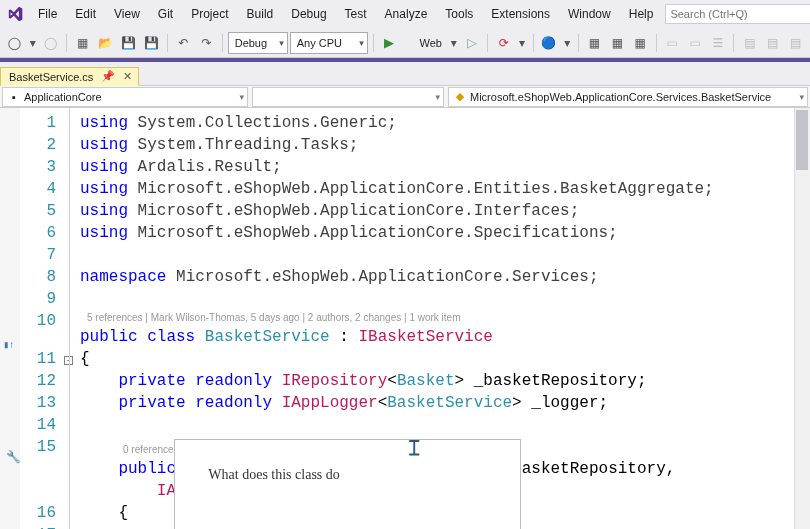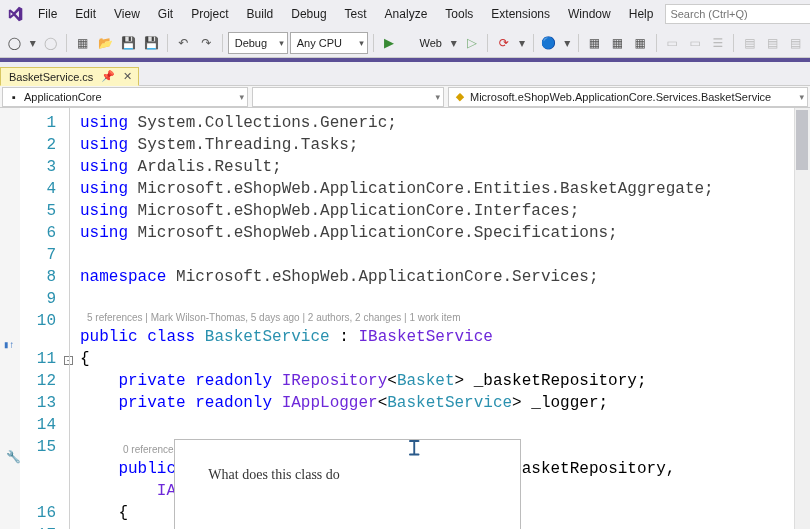--- a/index.html
+++ b/index.html
@@ -44,21 +44,21 @@
   .indicator-margin{ width:20px; background:#f5f5f5; border-right:0; position:relative;}
   .line-nums{ width:44px; text-align:right; color:#2b91af; padding:4px 8px 0 0; background:#fff; user-select:none;}
   .fold-col{ width:14px; background:#fff; padding-top:4px; color:#808080; position:relative;}
   .fold-line{ position:absolute; left:5px; top:0; bottom:0; width:1px; background:#d0d0d0;}
   .code-col{ flex:1; padding:4px 0 0 2px; position:relative; overflow:hidden;}
   .code-col .line{ white-space:pre; height:22px; }
   
   .kw{ color:#0000ff; }
   .ns{ color:#404040; }
   .typ{ color:#2b91af; }
-  .iface{ color:#6d28d9; }
+  .iface{ color:#be185d; }
   .ident{ color:#000000; }
   .punct{ color:#000000; }
   .codelens{ font-family:Liberation Sans, sans-serif; font-size:10px; color:#999999; height:16px; line-height:16px; padding-left:0;margin-left:7px;}
   
   .copilot-box{ display:inline-block; border:1px solid #bcbcbc; background:#fff; padding:2px 180px 2px 6px; font-family:"Segoe UI"; font-size:14px; color:#333; position:relative;}
   .caret-mark{ position:absolute; left:232px; top:-3px; font-size:22px; color:#2a5a8a; font-weight:bold;}
 
   .scroll-v{ position:absolute; right:0; top:0; bottom:0; width:16px; background:#f0f0f0; border-left:1px solid #ddd;}
   .scroll-thumb{ position:absolute; right:2px; top:2px; width:12px; height:60px; background:#c2c3c9;}
   

